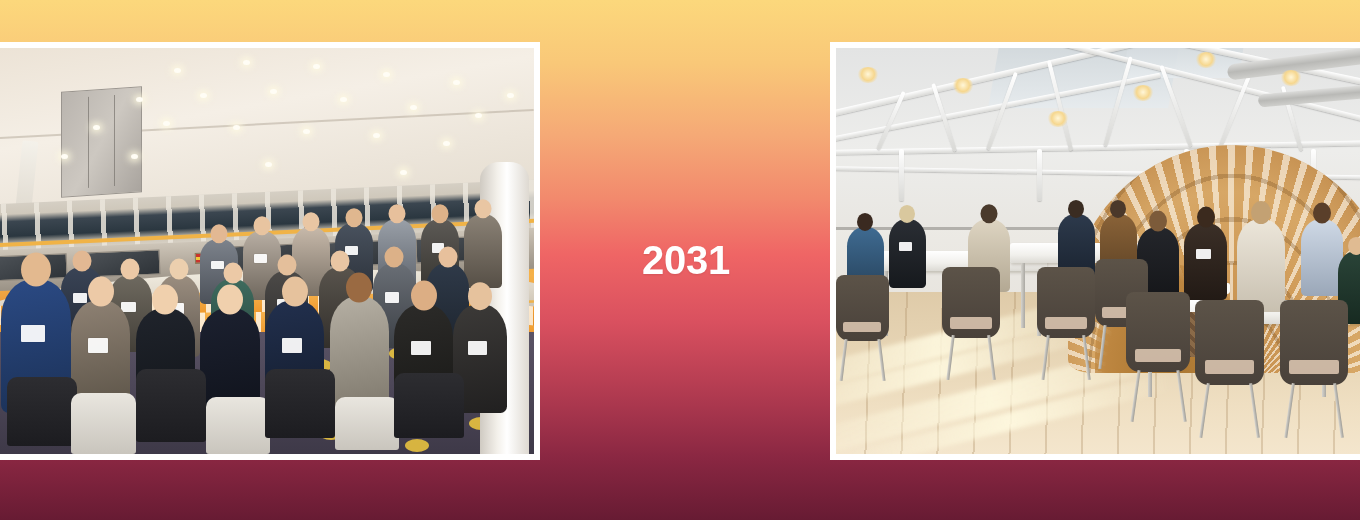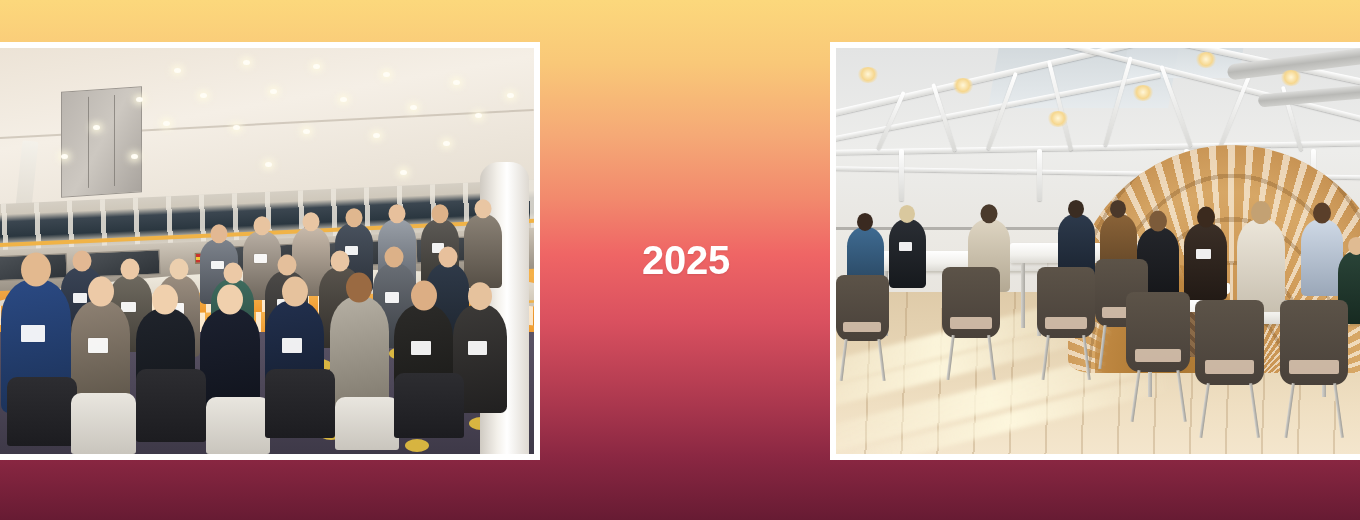--- a/index.html
+++ b/index.html
@@ -518,21 +518,21 @@
       <div class="seatback pale" style="left:14%; bottom:0%;  width:12%; height:15%;"></div>
       <div class="seatback" style="left:26%; bottom:3%;  width:13%; height:18%;"></div>
       <div class="seatback pale" style="left:39%; bottom:0%;  width:12%; height:14%;"></div>
       <div class="seatback" style="left:50%; bottom:4%;  width:13%; height:17%;"></div>
       <div class="seatback pale" style="left:63%; bottom:1%;  width:12%; height:13%;"></div>
       <div class="seatback" style="left:74%; bottom:4%;  width:13%; height:16%;"></div>
     </div>
   </div>
 
   <div class="title-block">
-    <div class="title-line">2025</div>
+    <div class="title-line">2031</div>
   </div>
 
   <div class="photo-frame right">
     <div class="photo hall">
 
       <div class="roof">
         <div class="skylight" style="left:30%;top:-4%;width:34%;height:36%;transform:skewX(-10deg);"></div>
         <div class="skylight" style="left:55%;top:-6%;width:22%;height:22%;transform:skewX(-8deg);"></div>
 
         <div class="truss" style="left:-6%;top:16%;width:64%;height:6px;transform:rotate(-13deg);"></div>

